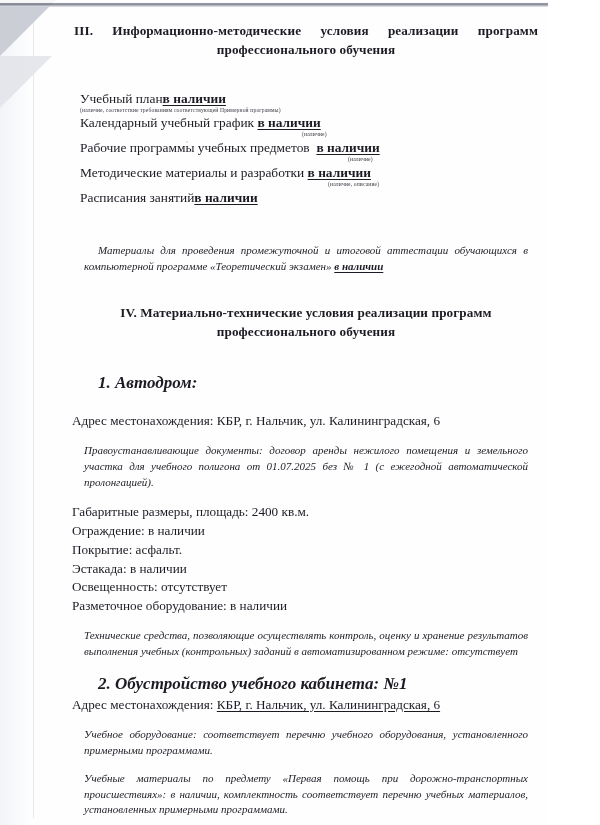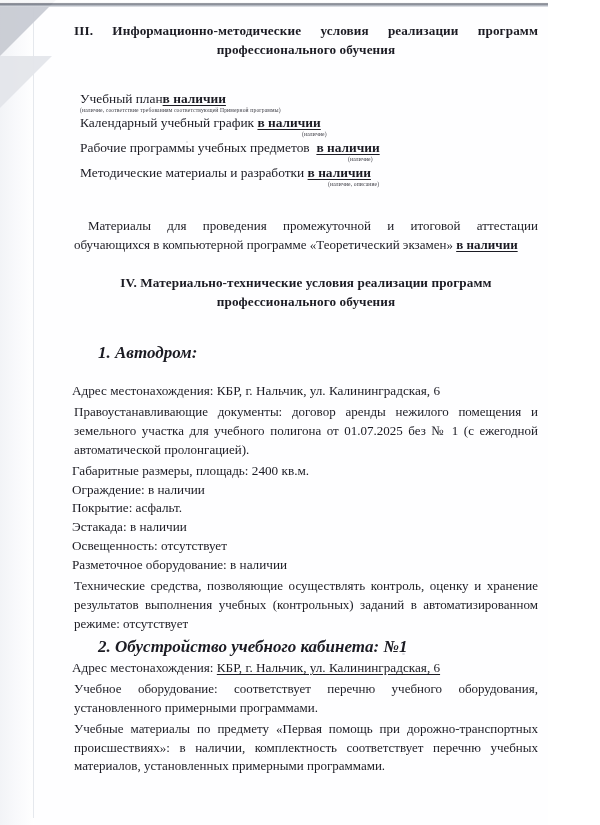--- a/index.html
+++ b/index.html
@@ -121,25 +121,26 @@
   .note {
     font-size: 5.6px;
     line-height: 1.1;
     color: #3a3a42;
     margin: 0;
     white-space: nowrap;
     letter-spacing: .15px;
   }
 
   .para {
-    font-size: 13px;
+    font-size: 11px;
     line-height: 1.45;
-    margin: 2px;
+    margin: 12px;
     text-align: justify;
     text-justify: inter-word;
+    font-style: italic;
   }
   .para b {
     font-weight: bold;
     text-decoration: underline;
     text-underline-offset: 2px;
   }
   .para-indent { text-indent: 14px; }
 
   .subhead {
     font-size: 17px;
@@ -201,20 +202,21 @@
       <p class="avail-line"><span>Рабочие программы учебных предметов</span>&nbsp;&nbsp;<b>в наличии</b></p>
       <p class="note" style="padding-left:268px">(наличие)</p>
 
       <div style="height:3px"></div>
 
       <p class="avail-line"><span>Методические материалы и разработки</span>&nbsp;<b>в наличии</b></p>
       <p class="note" style="padding-left:248px">(наличие, описание)</p>
 
       <div style="height:3px"></div>
 
+      <p class="avail-line"><span>Расписания занятий</span><b>в наличии</b></p>
 
     </div>
 
     <div class="spacer-m"></div>
 
     <p class="para para-indent"><span>Материалы для проведения промежуточной и итоговой аттестации обучающихся в компьютерной программе «Теоретический экзамен» </span><b>в наличии</b></p>
 
     <div class="spacer-m"></div>
 
     <h2 class="section-heading heading-4">

